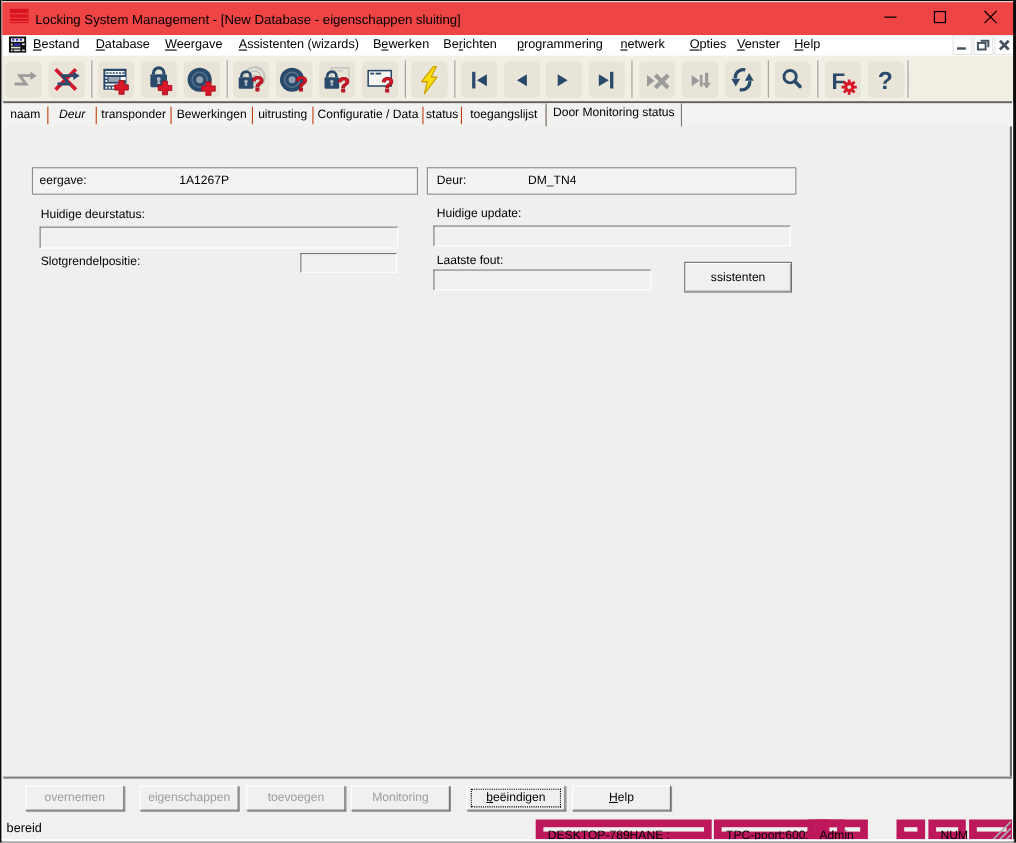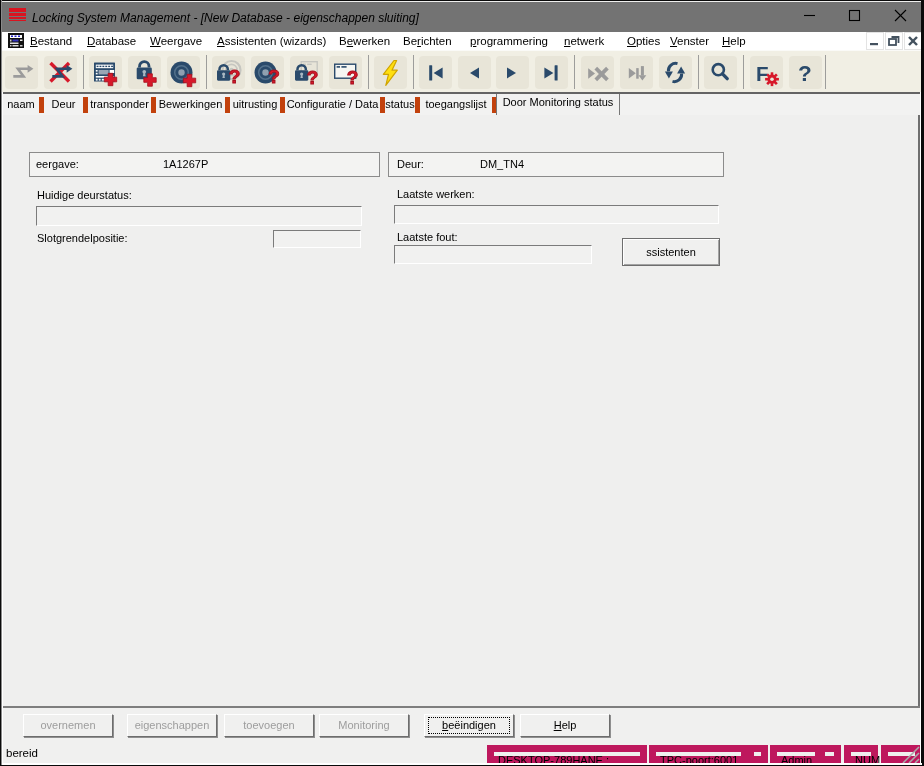--- a/index.html
+++ b/index.html
@@ -11,40 +11,40 @@
 #frame-top { left:0; top:0; width:924px; height:1px; background:#0a0a0a; z-index:50; }
 #frame-left { left:0; top:0; width:1px; height:766px; background:#0a0a0a; z-index:50; }
 #frame-left2 { left:1px; top:0; width:1px; height:766px; background:#8a8a8a; z-index:50; }
 #frame-left3 { left:2px; top:92px; width:1px; height:672px; background:#ffffff; z-index:50; }
 #frame-right { left:921px; top:0; width:3px; height:766px; background:#0a0a0a; z-index:50; }
 #frame-right2 { left:920px; top:92px; width:1px; height:672px; background:#ffffff; z-index:50; }
 #frame-bottom { left:0; top:764.6px; width:924px; height:1.4px; background:#0a0a0a; z-index:50; }
 #frame-bottom2 { left:2px; top:763.4px; width:920px; height:1.2px; background:#ffffff; z-index:50; }
 
 
-#titlebar { left:2px; top:2px; width:920px; height:30px; background:#737373;font-style:italic; }
+#titlebar { left:2px; top:2px; width:920px; height:30px; background:#ef4444; }
 #title-text { left:30px; top:9px; font-size:12px; color:#000; white-space:pre; }
 .logobar { position:absolute; background:#d91420; left:7px; }
 
 
 #menubar { left:2px; top:32px; width:920px; height:18px; background:#ffffff; font-size:11.5px; color:#000; }
 .mi { position:absolute; top:2.5px; white-space:pre; }
 .mdibtn { position:absolute; top:0px; width:18px; height:18px; border:1px solid #e3e3e3; background:#fff; }
 
 
 #toolbar { left:2px; top:50px; width:920px; height:42px; background:#f1efe4; border-top:1px solid #fafaf7; }
 .tbtn { position:absolute; top:5px; width:33px; height:33px; background:#e8e5d8; border-radius:4px; }
 .tsep { position:absolute; top:4px; width:1px; height:34px; background:#9d9d9b; }
 .tbtn svg { position:absolute; left:0; top:0; }
 
 #darkline { left:2px; top:92px; width:920px; height:1.8px; background:#646464; }
 
 
 #tabrow { left:2px; top:93.5px; width:920px; height:21.5px; background:#f2f2f1; }
-.tab { position:absolute; top:3.5px; height:16px; font-size:11px; color:#000; text-align:center; border-right:5px solid #c2410c; line-height:15px; }
+.tab { position:absolute; top:3.5px; height:16px; font-size:11px; color:#000; text-align:center; border-right:1px solid #c2410c; line-height:15px; }
 #activetab { position:absolute; left:494px; top:0px; width:124px; height:21.5px; background:#f1f1f0; border-left:1px solid #777; border-right:1px solid #777; font-size:11px; text-align:center; line-height:17px; z-index:5; }
 
 
 #content { left:2px; top:115px; width:918px; height:591px; background:#efefee; border-right:2px solid #6f6f6f; }
 #content-bottom { left:2px; top:706px; width:918px; height:2px; background:#7e7e7e; }
 
 .gbox { position:absolute; border:1px solid #8b8b8b; background:#f3f3f2; }
 .lbl { position:absolute; font-size:11px; color:#000; white-space:pre; }
 .field { position:absolute; background:#f1f1f0; border-top:1px solid #7b7b7b; border-left:1px solid #7b7b7b; border-bottom:1px solid #ffffff; border-right:1px solid #ffffff; }
 
@@ -327,21 +327,21 @@
   <div class="tsep" style="left:572px"></div>
   <div class="tsep" style="left:696px"></div>
   <div class="tsep" style="left:741px"></div>
   <div class="tsep" style="left:823px"></div>
 </div>
 
 <div class="abs" id="darkline"></div>
 
 <div class="abs" id="tabrow">
   <div class="tab" style="left:1px;width:41px;">naam</div>
-  <div class="tab" style="left:42px;width:44px;">Deur</div>
+  <div class="tab" style="left:42px;width:44px;font-style:italic;">Deur</div>
   <div class="tab" style="left:86px;width:68px;">transponder</div>
   <div class="tab" style="left:154px;width:74px;">Bewerkingen</div>
   <div class="tab" style="left:228px;width:55px;">uitrusting</div>
   <div class="tab" style="left:283px;width:100px;">Configuratie / Data</div>
   <div class="tab" style="left:383px;width:35px;">status</div>
   <div class="tab" style="left:418px;width:77px;">toegangslijst</div>
   <div id="activetab">Door Monitoring status</div>
 </div>
 
 <div class="abs" id="content">
@@ -350,21 +350,21 @@
   <div class="lbl" style="left:161px;top:43px;">1A1267P</div>
   <div class="gbox" style="left:386px;top:37px;width:336px;height:25px;"></div>
   <div class="lbl" style="left:395px;top:43px;">Deur:</div>
   <div class="lbl" style="left:478px;top:43px;">DM_TN4</div>
 
   <div class="lbl" style="left:35px;top:74px;">Huidige deurstatus:</div>
   <div class="field" style="left:34px;top:91px;width:326px;height:20px;"></div>
   <div class="lbl" style="left:35px;top:117px;">Slotgrendelpositie:</div>
   <div class="field" style="left:271px;top:115px;width:88px;height:18px;"></div>
 
-  <div class="lbl" style="left:395px;top:73px;">Laatste werken:</div>
+  <div class="lbl" style="left:395px;top:73px;">Huidige update:</div>
   <div class="field" style="left:392px;top:90px;width:325px;height:19px;"></div>
   <div class="lbl" style="left:395px;top:116px;">Laatste fout:</div>
   <div class="field" style="left:392px;top:130px;width:198px;height:19px;"></div>
   <div id="btn-terug" style="top:123px;">ssistenten</div>
 </div>
 
 <div class="abs" id="content-bottom"></div>
 
 <div class="abs" id="btnbar">
   <div class="bbtn dis" style="left:21px;">overnemen</div>
@@ -373,21 +373,21 @@
   <div class="bbtn dis" style="left:317px;">Monitoring</div>
   <div class="bbtn" style="left:422px;position:absolute;" id="bb-be"><u>b</u>eëindigen<div style="position:absolute;left:3px;top:2px;right:3px;bottom:2px;border:1px dotted #000;"></div></div>
   <div class="bbtn" style="left:518px;"><u>H</u>elp</div>
 </div>
 
 <div class="abs" id="statusbar">
   <div class="abs" style="left:4px;top:3px;font-size:11.5px;">bereid</div>
   <div class="scell" style="left:485px;width:160px;">DESKTOP-789HANE : COM(*)</div>
   <div class="scell" style="left:647px;width:105px;">TPC-poort:6001</div>
   <div class="scell" style="left:739px;width:27px;"></div>
-  <div class="scell" style="left:768px;width:55px;">Admin</div>
+  <div class="scell" style="left:732px;width:55px;">Admin</div>
   <div class="scell" style="left:813px;width:26px;"></div>
   <div class="scell" style="left:842px;width:34px;">NUM</div>
   <div class="scell" style="left:879px;width:41px;"></div>
   <svg class="abs" style="left:899px;top:1px" width="19" height="19" viewBox="0 0 19 19">
       <g stroke="#ababab" stroke-width="1.6">
         <line x1="18" y1="2" x2="2" y2="18"></line>
         <line x1="18" y1="8" x2="8" y2="18"></line>
         <line x1="18" y1="14" x2="14" y2="18"></line>
       </g>
     </svg>

